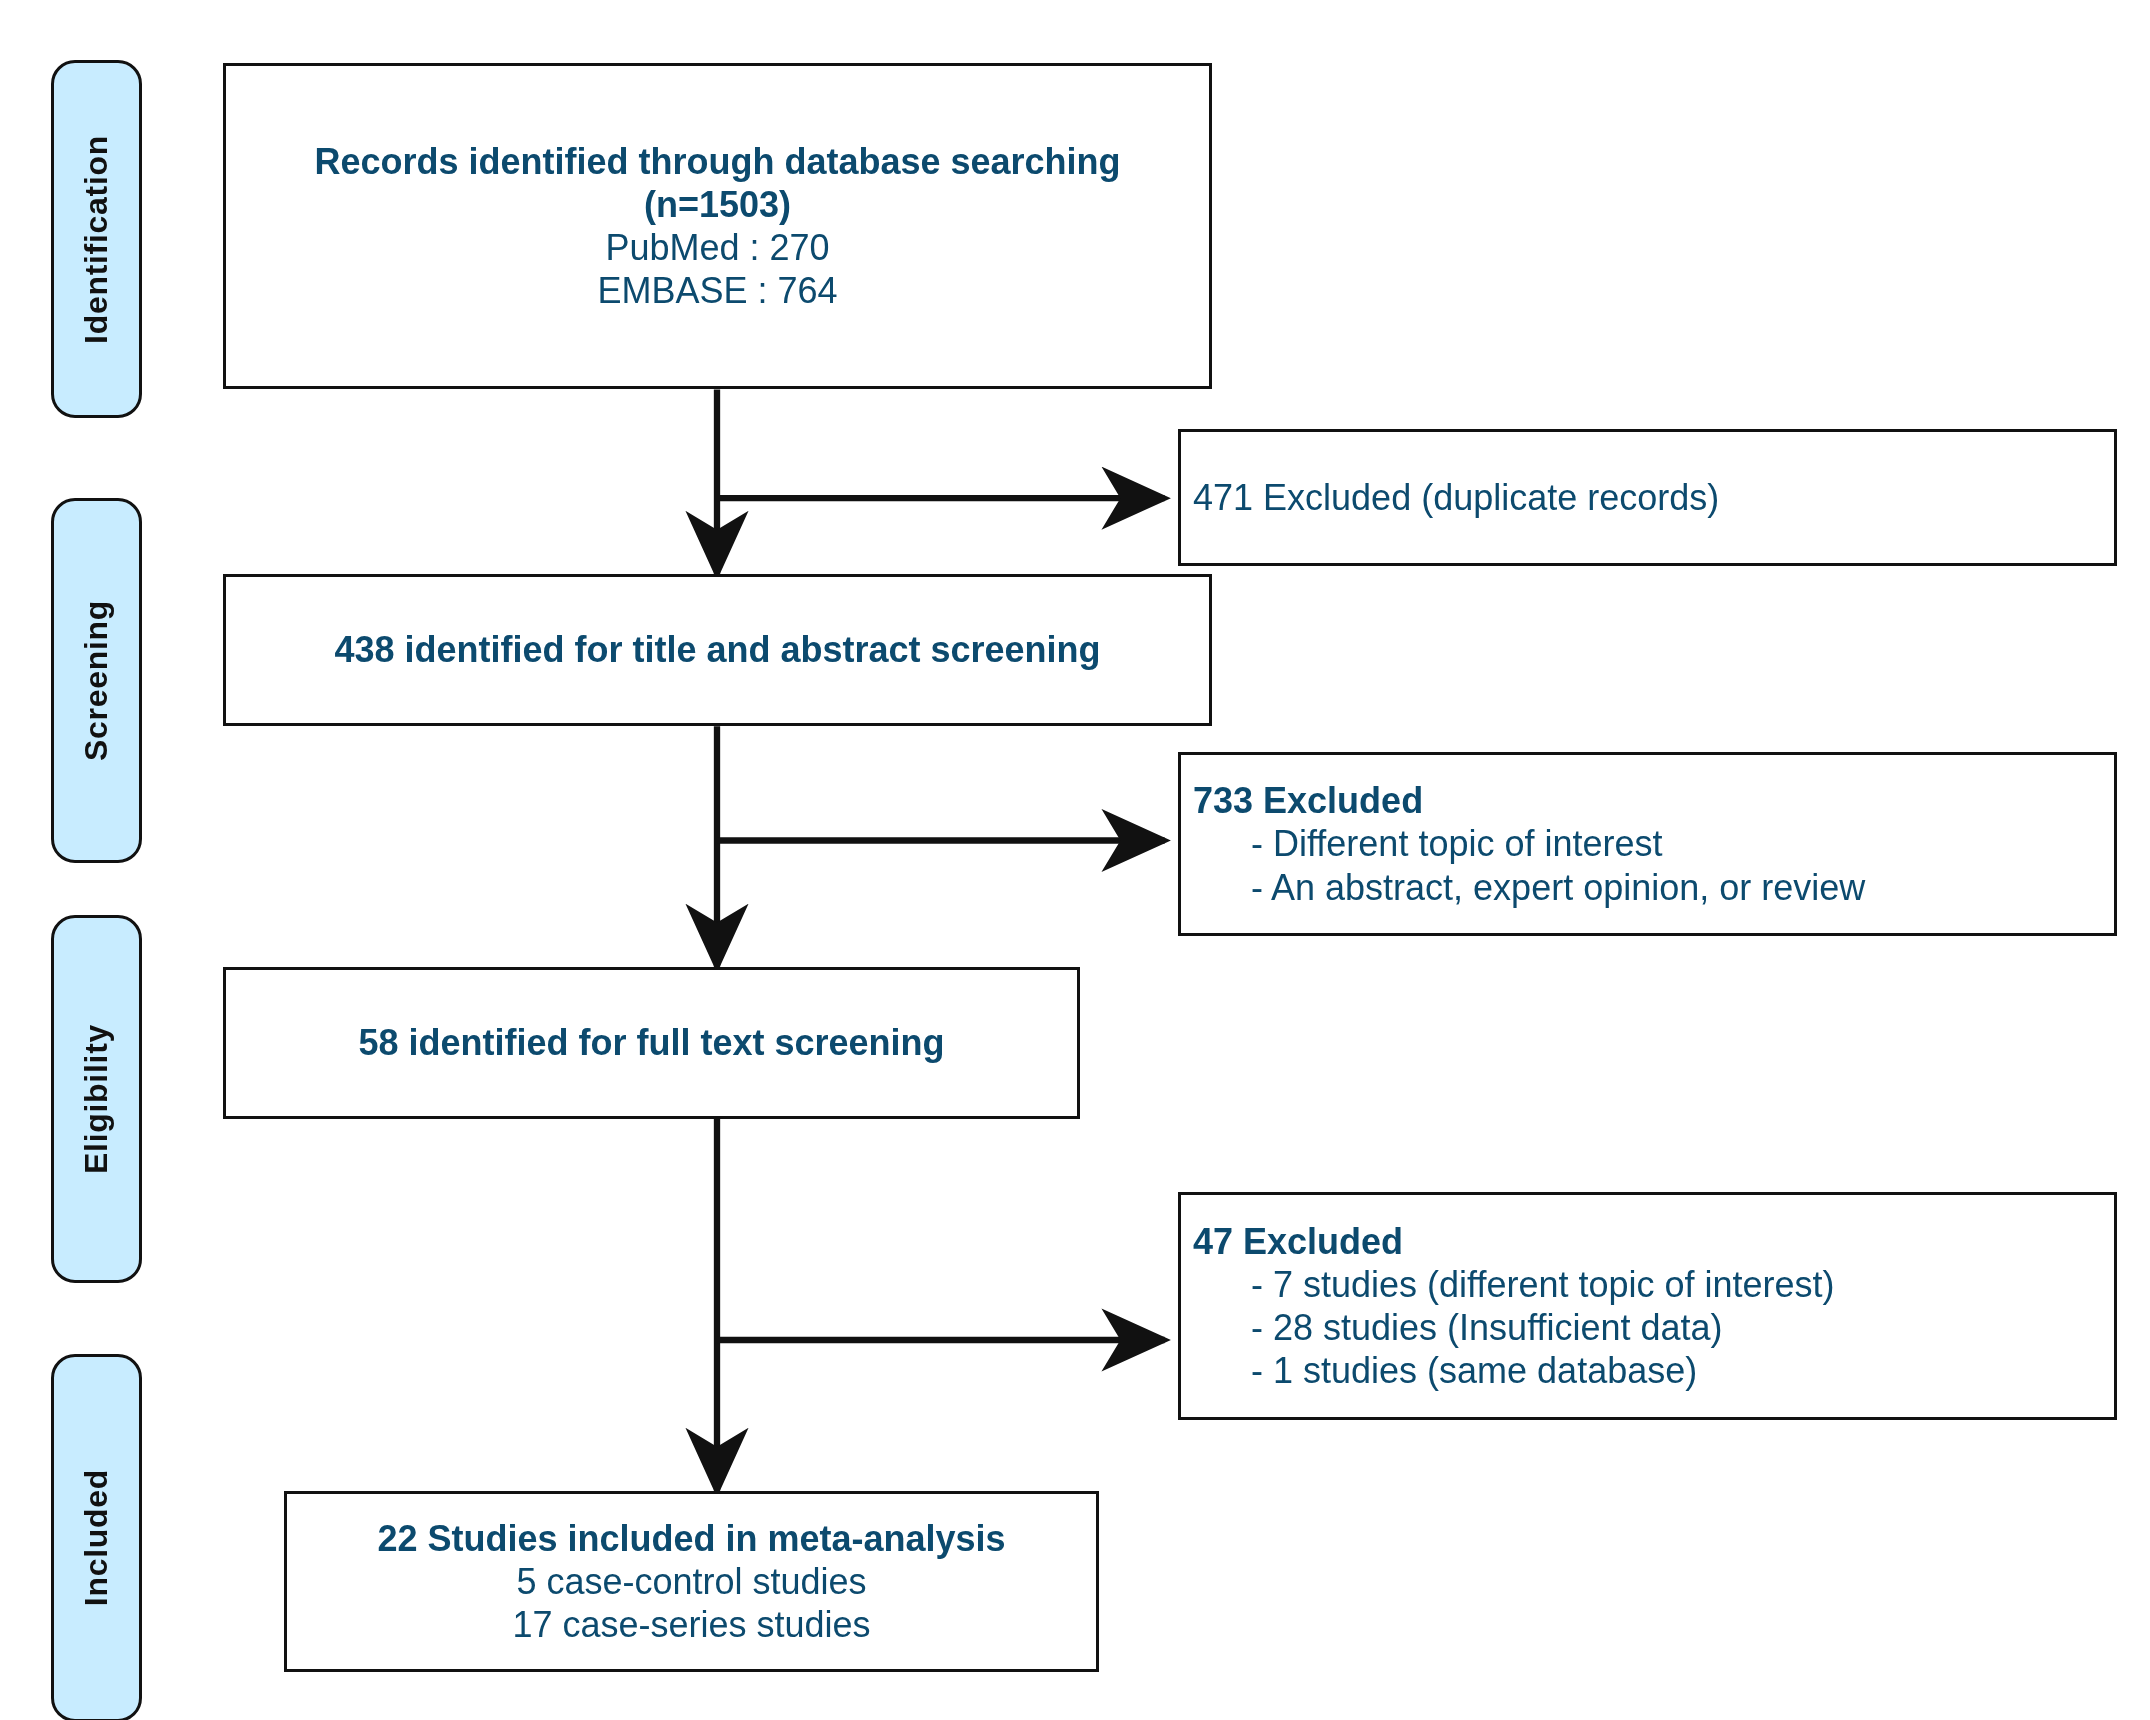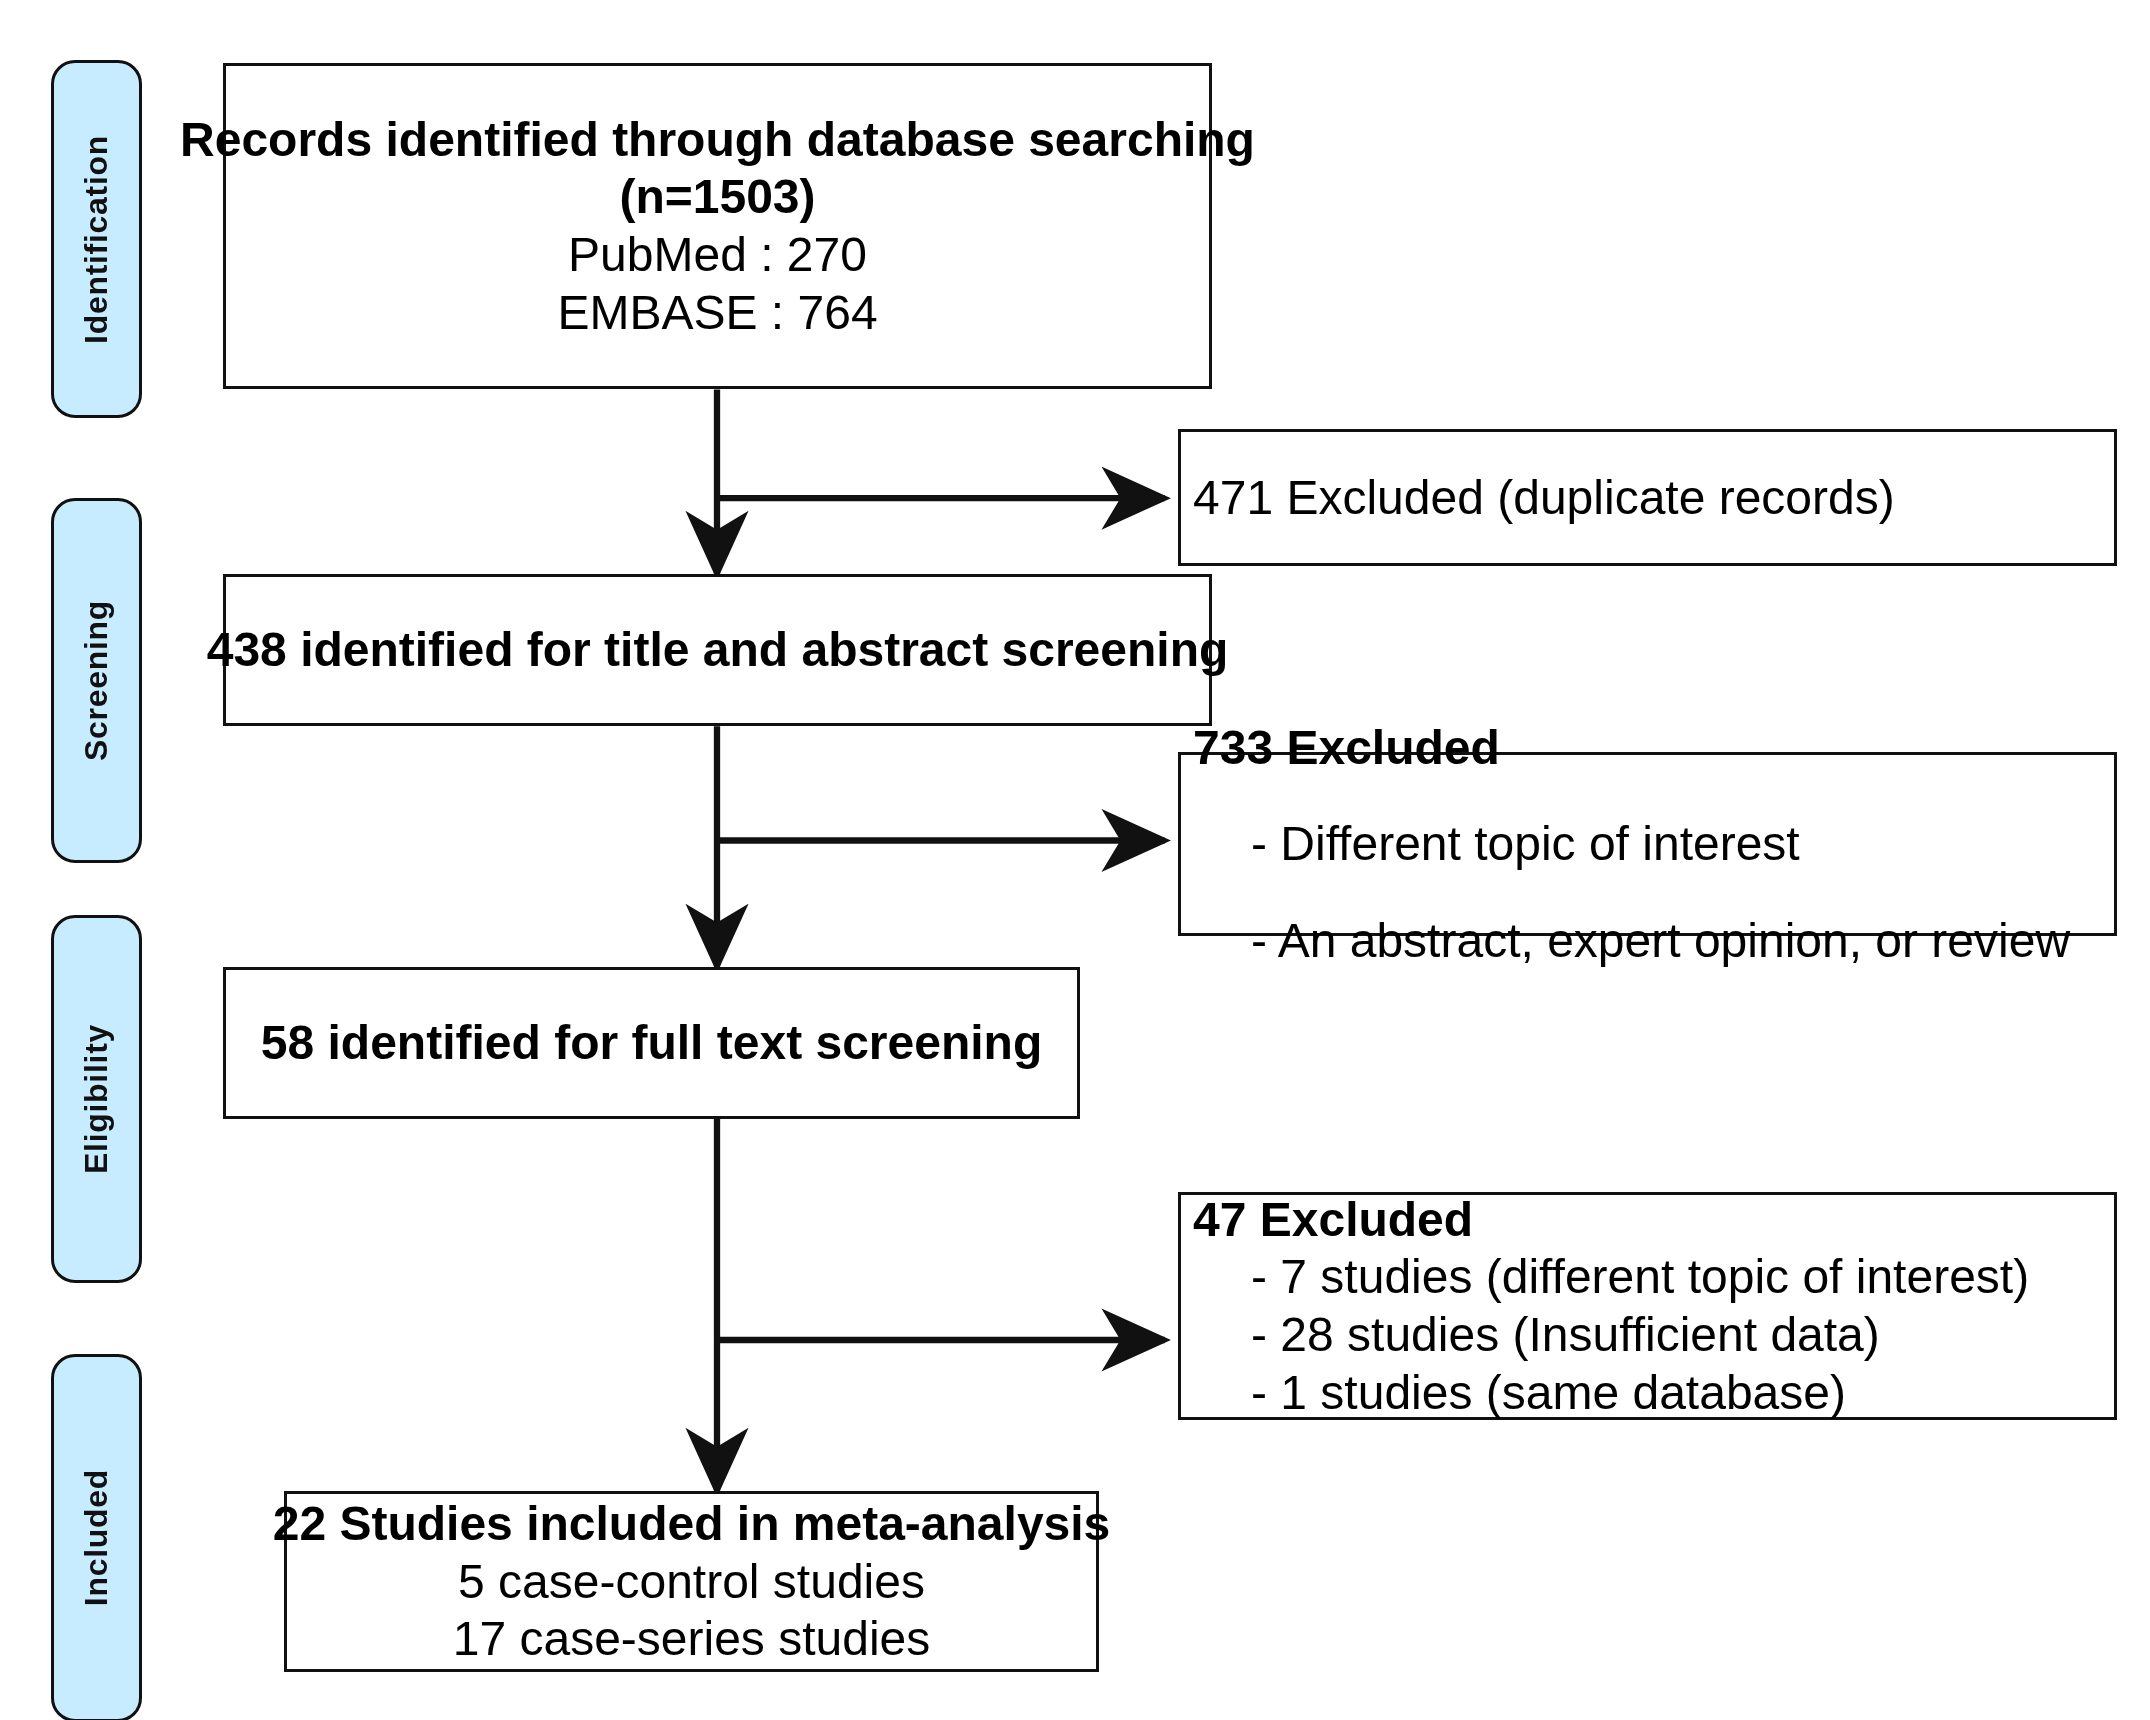--- a/index.html
+++ b/index.html
@@ -46,22 +46,22 @@
     border: 3.5px solid #111111;
     box-sizing: border-box;
     display: flex;
     flex-direction: column;
     justify-content: center;
   }
   .flow-box.center { align-items: center; text-align: center; }
   .flow-box.left   { align-items: flex-start; text-align: left; }
 
   .line {
-    font-size: 48px;
-    color: #000000;
+    font-size: 36px;
+    color: #0c4a6e;
     line-height: 1.20;
     white-space: nowrap;
   }
   .line.bold { font-weight: bold; }
   .pad-l { padding-left: 12px; }
   .indent { padding-left: 41px; margin-left: 29px; }
 
   
   #wires {
     position: absolute;
@@ -124,21 +124,21 @@
   <div class="flow-box left" style="left:1178px; top:429px; width:939px; height:137px;">
     <div class="line pad-l">
       <span class="bold">471 Excluded</span><span> (duplicate records)</span>
     </div>
   </div>
 
   <div class="flow-box center" style="left:223px; top:574px; width:989px; height:152px;">
     <div class="line bold">438 identified for title and abstract screening</div>
   </div>
 
-  <div class="flow-box left" style="left:1178px; top:752px; width:939px; height:184px;gap:39px;">
+  <div class="flow-box left" style="left:1178px; top:752px; width:939px; height:184px;">
     <div class="line bold pad-l">733 Excluded</div>
     <div class="line indent">- Different topic of interest</div>
     <div class="line indent">- An abstract, expert opinion,  or review</div>
   </div>
 
   <div class="flow-box center" style="left:223px; top:967px; width:857px; height:152px;">
     <div class="line bold">58 identified for full text screening</div>
   </div>
 
   <div class="flow-box left" style="left:1178px; top:1192px; width:939px; height:228px;">

